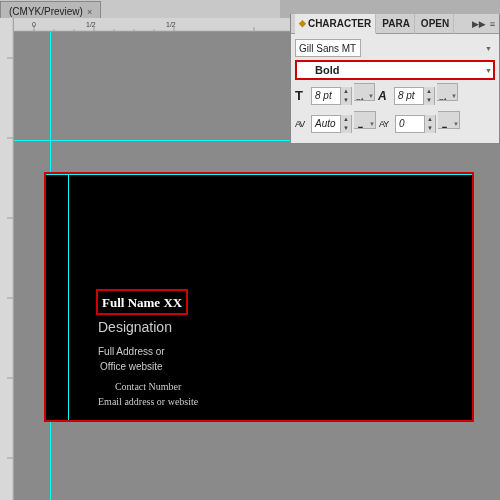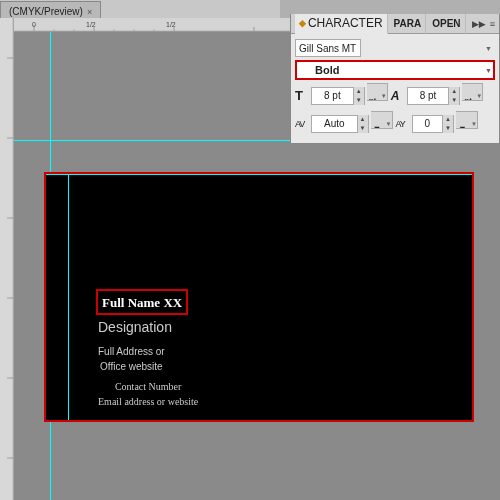--- a/index.html
+++ b/index.html
@@ -317,22 +317,23 @@
       cursor: pointer;
       flex: 1;
       display: flex;
       align-items: center;
       line-height: 1;
     }
 
     .spinner-val {
       font-size: 10px;
       color: #222;
-      padding: 0 12px;
+      padding: 0 3px;
       min-width: 28px;
+      font-style: italic;
     }
 
     .unit-wrapper {
       position: relative;
     }
 
     .unit-wrapper::after {
       content: '▼';
       position: absolute;
       right: 1px;
@@ -461,21 +462,21 @@
       </div>
     </div>
   </div>
 </div>
 
 <div class="char-panel">
 
   <div class="char-panel-header">
     <div class="panel-tab active">
       <span class="panel-tab-icon">◆</span>
-      <span style="font-size:12px;font-weight:normal;color:#222;">CHARACTER</span>
+      <span style="font-size:10px;font-weight:bold;color:#222;">CHARACTER</span>
     </div>
     <div class="panel-tab">
       <span>PARA</span>
     </div>
     <div class="panel-tab">
       <span>OPEN</span>
     </div>
     <div class="panel-icons">
       <span class="panel-icon-btn">▶▶</span>
       <span class="panel-icon-btn">≡</span>

